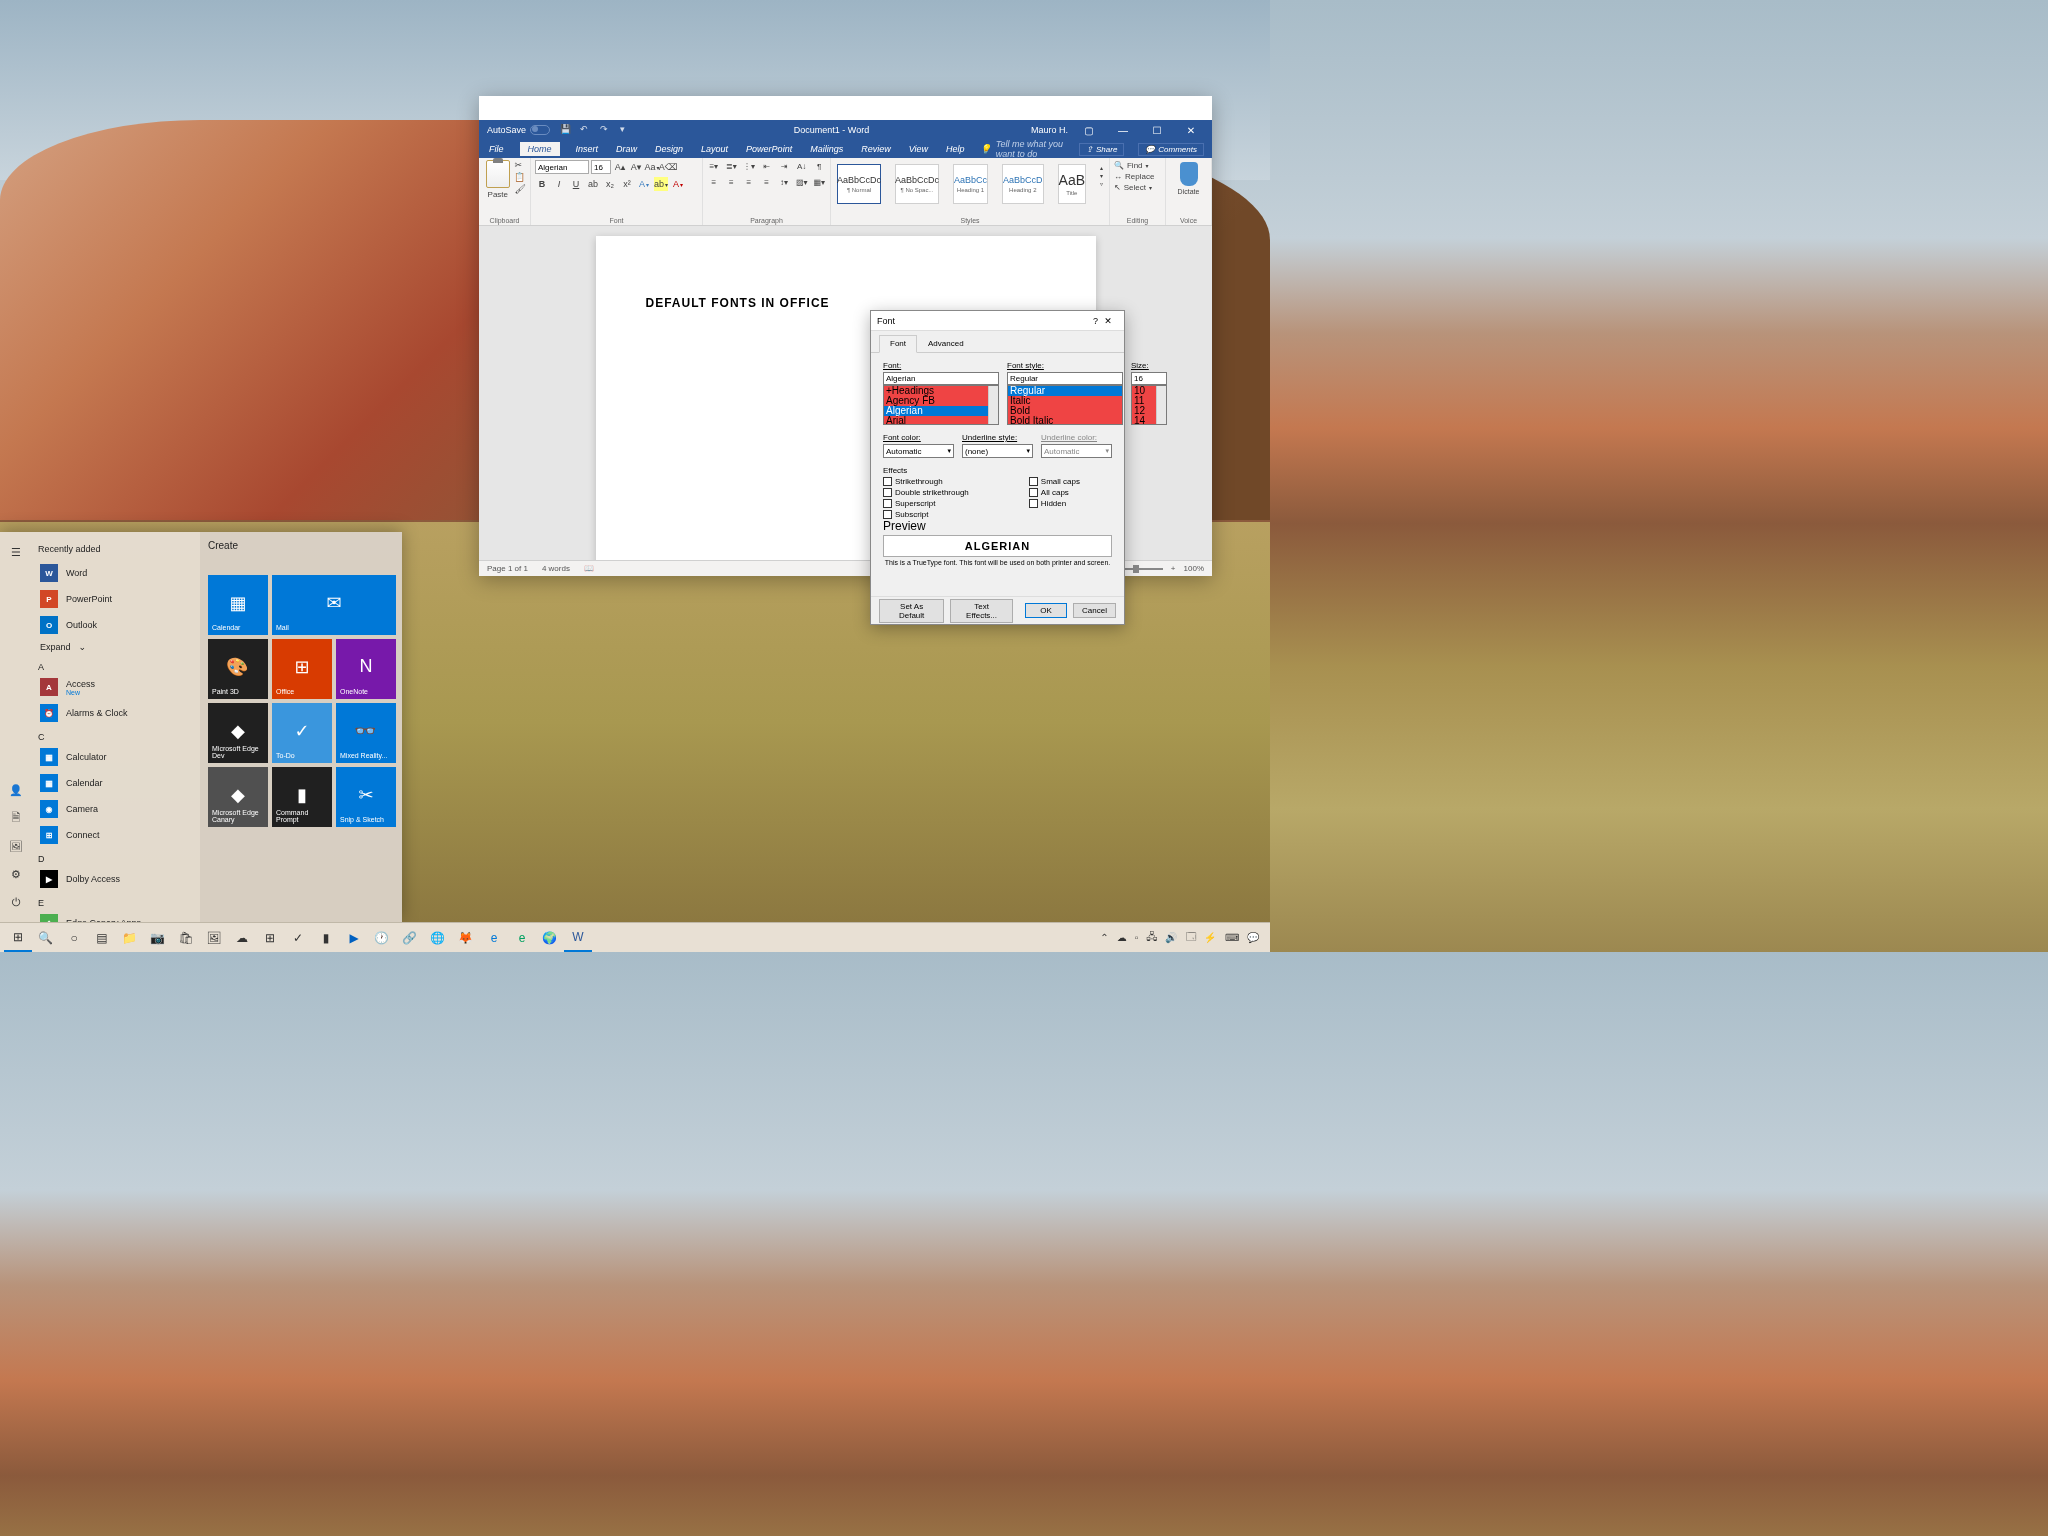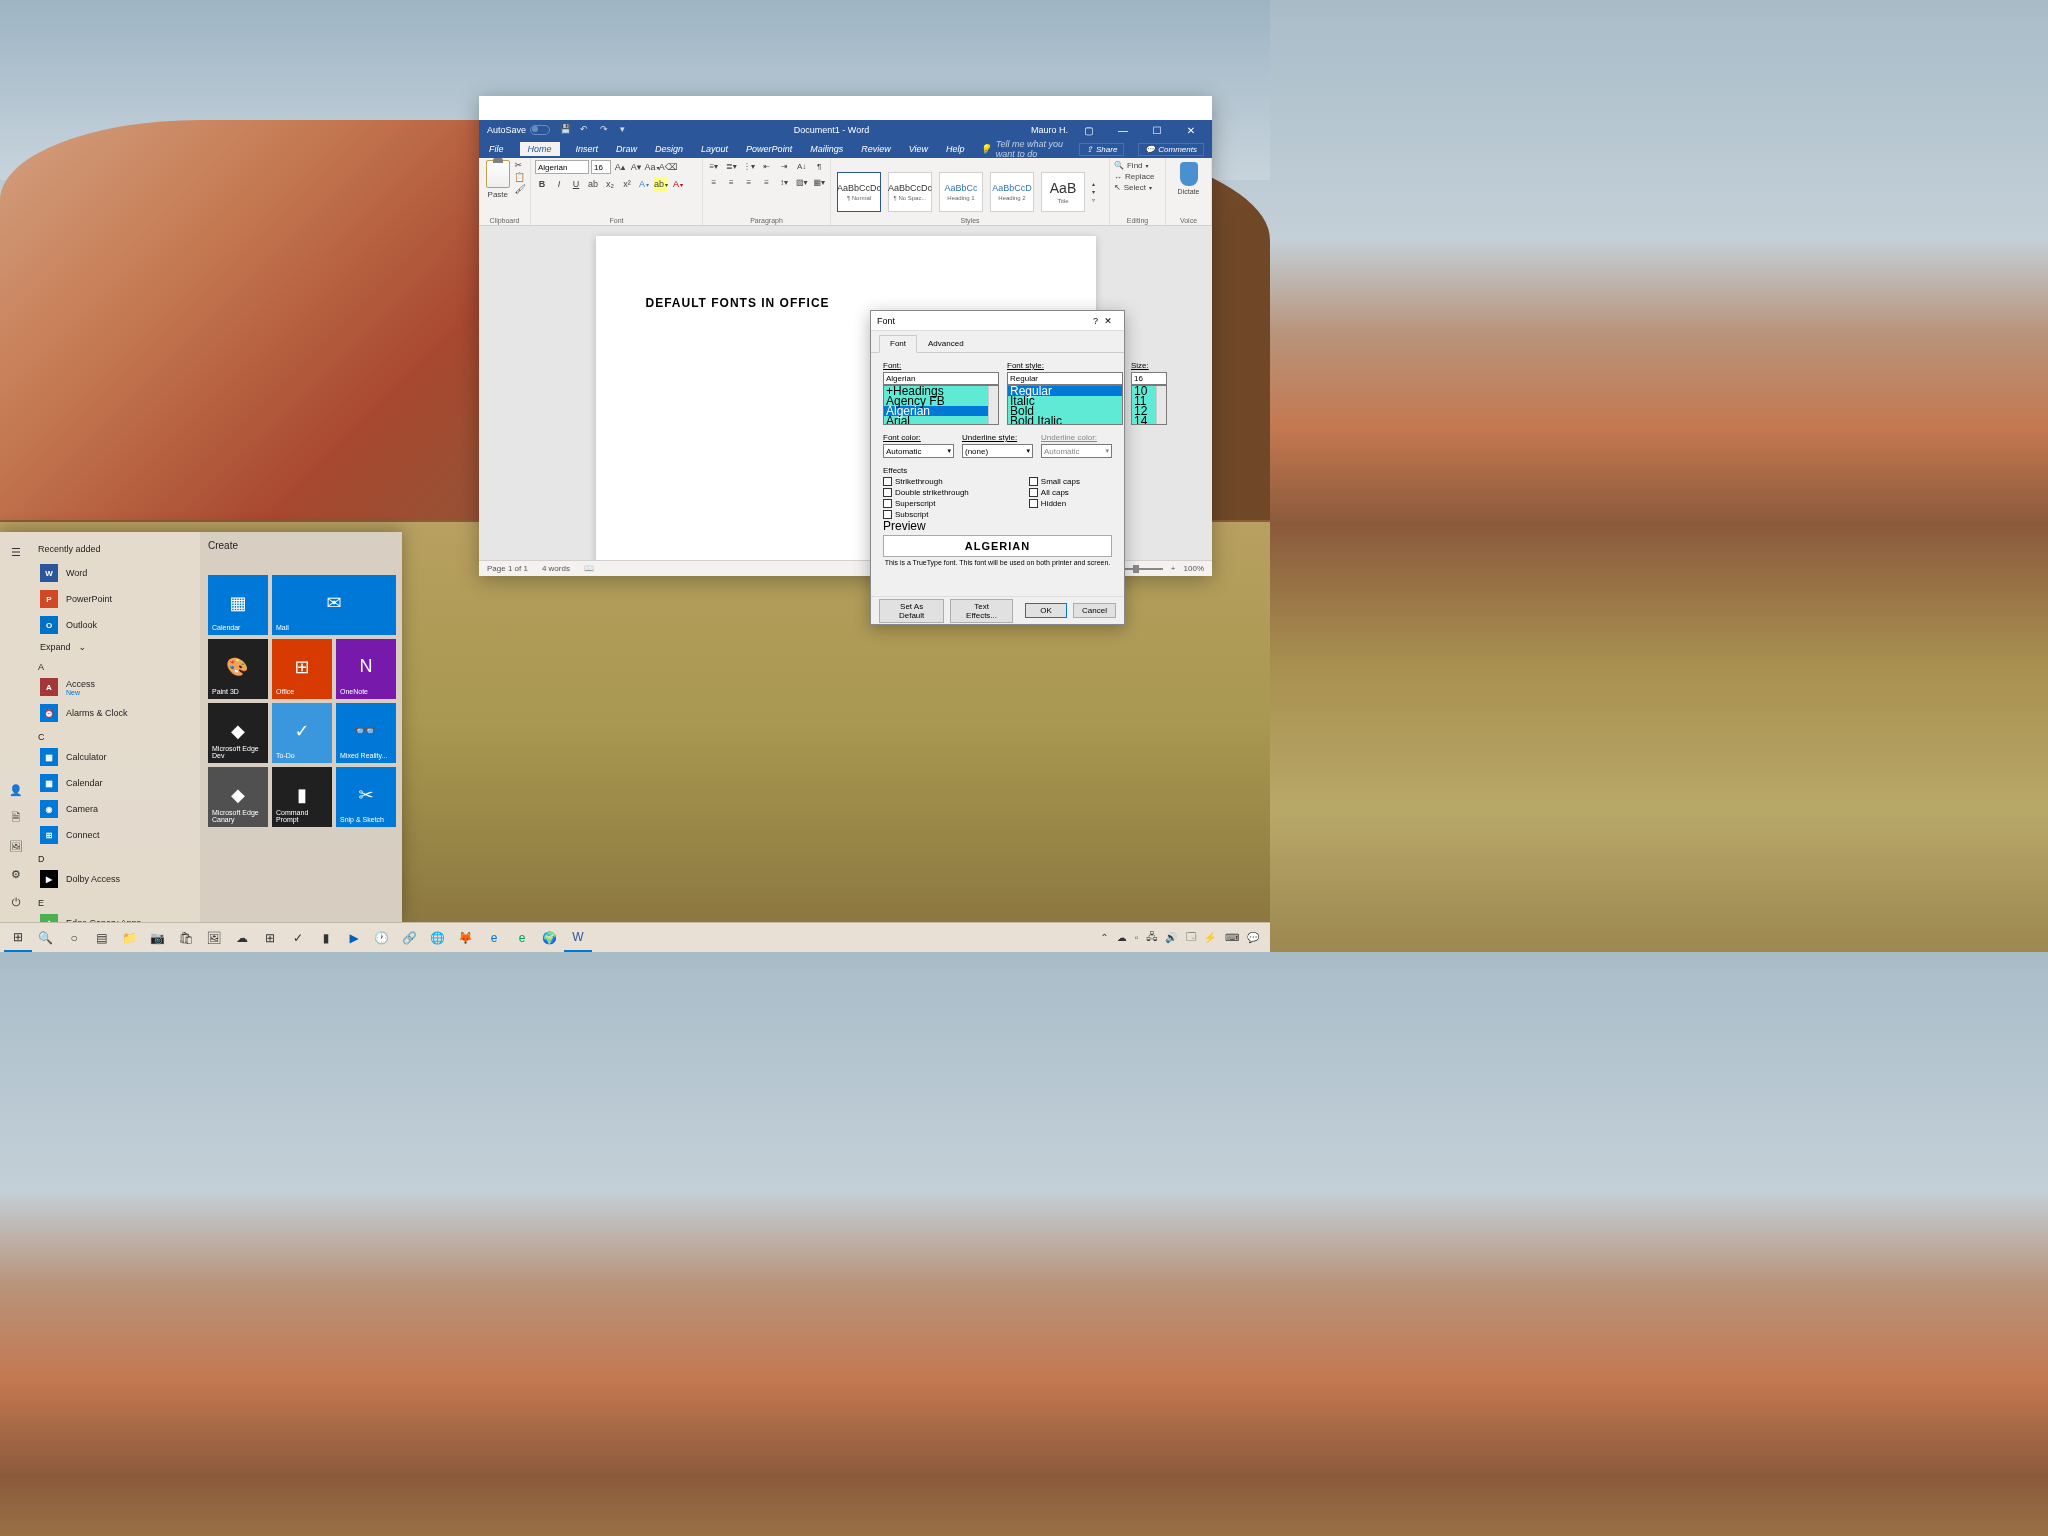--- a/index.html
+++ b/index.html
@@ -44,21 +44,21 @@
 .size-select { width: 20px; height: 14px; border: 1px solid #ababab; font-size: 8px; padding: 0 2px; background: #fff; }
 .font-btns { display: flex; gap: 3px; }
 .fb { width: 14px; height: 14px; font-size: 9px; display: flex; align-items: center; justify-content: center; color: #444; }
 .fb.dropdown::after { content: '▾'; font-size: 6px; margin-left: 1px; }
 
 .para-group { width: 128px; }
 .para-btns { display: flex; flex-direction: column; gap: 4px; }
 .para-row { display: flex; gap: 4px; }
 .pb { width: 14px; height: 12px; font-size: 8px; display: flex; align-items: center; justify-content: center; }
 
-.styles-group { flex: 1; display: flex; gap: 7px; align-items: center; padding: 4px 2px; }
+.styles-group { flex: 1; display: flex; gap: 14px; align-items: flex-start; padding: 4px 2px; }
 .style-box { width: 44px; height: 40px; border: 1px solid #d0d0d0; display: flex; flex-direction: column; align-items: center; justify-content: center; font-size: 7px; background: #fff; }
 .style-box.sel { border: 1px solid #2b579a; }
 .style-preview { font-size: 9px; color: #333; }
 .style-name { font-size: 6px; color: #666; margin-top: 2px; }
 
 .editing-group { width: 56px; padding: 2px 4px; }
 .edit-row { display: flex; align-items: center; gap: 3px; font-size: 8px; padding: 1px 0; white-space: nowrap; }
 
 .voice-group { width: 46px; display: flex; flex-direction: column; align-items: center; padding: 4px; }
 .dictate-icon { width: 18px; height: 24px; background: #4a90d0; border-radius: 4px 4px 8px 8px; }
@@ -78,21 +78,21 @@
 .dlg-title-text { flex: 1; }
 .dlg-close { width: 20px; text-align: center; cursor: pointer; }
 .dlg-tabs { display: flex; padding: 4px 8px 0; border-bottom: 1px solid #ccc; font-size: 8px; }
 .dlg-tab { padding: 3px 10px; border: 1px solid transparent; cursor: pointer; }
 .dlg-tab.active { background: #f0f0f0; border: 1px solid #ccc; border-bottom: 1px solid #f0f0f0; margin-bottom: -1px; }
 .dlg-body { flex: 1; padding: 8px 12px; font-size: 8px; }
 .dlg-row1 { display: flex; gap: 8px; }
 .dlg-col { display: flex; flex-direction: column; }
 .dlg-label { text-decoration: underline; margin-bottom: 2px; }
 .dlg-input { border: 1px solid #7a7a7a; height: 13px; font-size: 8px; padding: 0 2px; background: #fff; }
-.dlg-list { border: 1px solid #7a7a7a; height: 40px; overflow: hidden; font-size: 12px; background: #5eead4; position: relative; }
+.dlg-list { border: 1px solid #7a7a7a; height: 40px; overflow: hidden; font-size: 10px; background: #ef4444; position: relative; }
 .dlg-list-item { padding: 0 2px; line-height: 10px; white-space: nowrap; }
 .dlg-list-item.sel { background: #0078d7; color: #fff; }
 .dlg-scroll { position: absolute; right: 0; top: 0; bottom: 0; width: 10px; background: #e8e8e8; border-left: 1px solid #ccc; }
 .dlg-row2 { display: flex; gap: 8px; margin-top: 8px; }
 .dlg-select { border: 1px solid #7a7a7a; height: 14px; font-size: 8px; background: #fff; display: flex; align-items: center; padding: 0 2px; position: relative; }
 .dlg-select::after { content: '▾'; position: absolute; right: 2px; font-size: 7px; }
 .effects-label { margin-top: 8px; font-size: 8px; }
 .effects-box { display: flex; gap: 60px; margin-top: 2px; }
 .eff-col { display: flex; flex-direction: column; gap: 2px; }
 .chk { display: flex; align-items: center; gap: 3px; font-size: 8px; }

